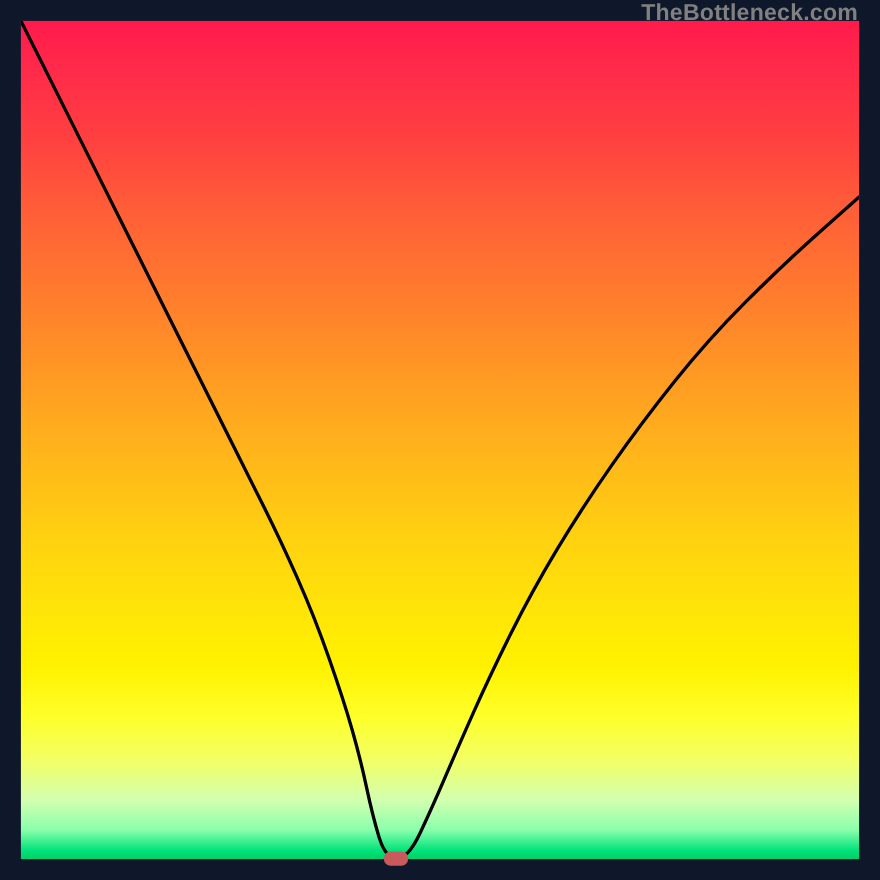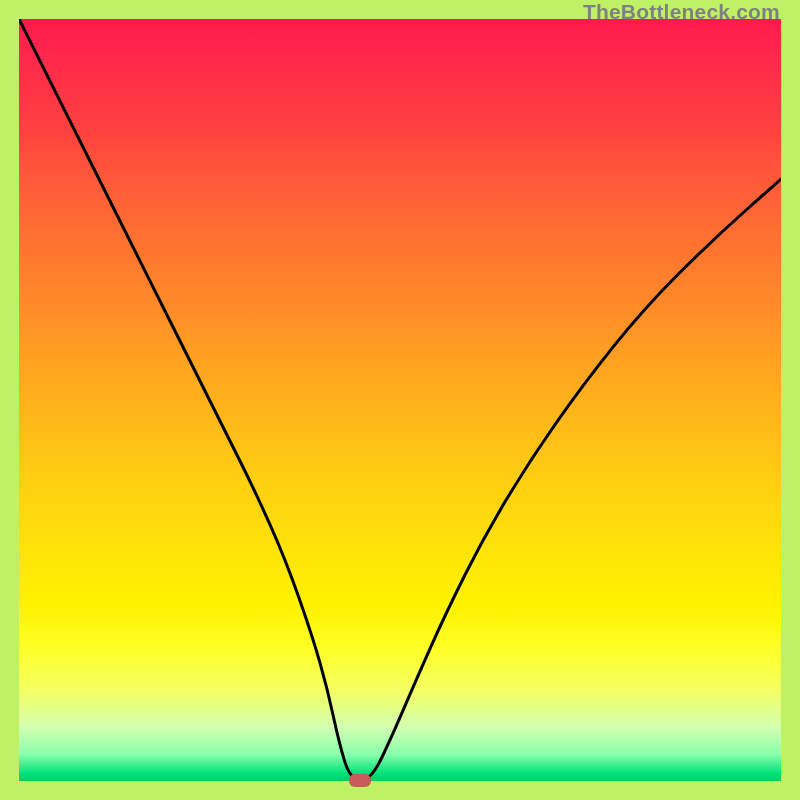--- a/index.html
+++ b/index.html
@@ -1,20 +1,20 @@
 <!DOCTYPE html>
 <html><head>
 <meta charset="utf-8">
 <style>
   * { margin: 0; padding: 0; box-sizing: border-box; }
   html, body { width: 800px; height: 800px; background: #000; overflow: hidden; }
   .frame {
     width: 800px;
     height: 800px;
-    background: #bef264;
+    background: #0f172a;
     position: relative;
   }
   .plot-area {
     position: absolute;
     left: 19px;
     top: 19px;
     width: 762px;
     height: 762px;
     background: linear-gradient(to bottom,
       #ff1a4c 0%,

